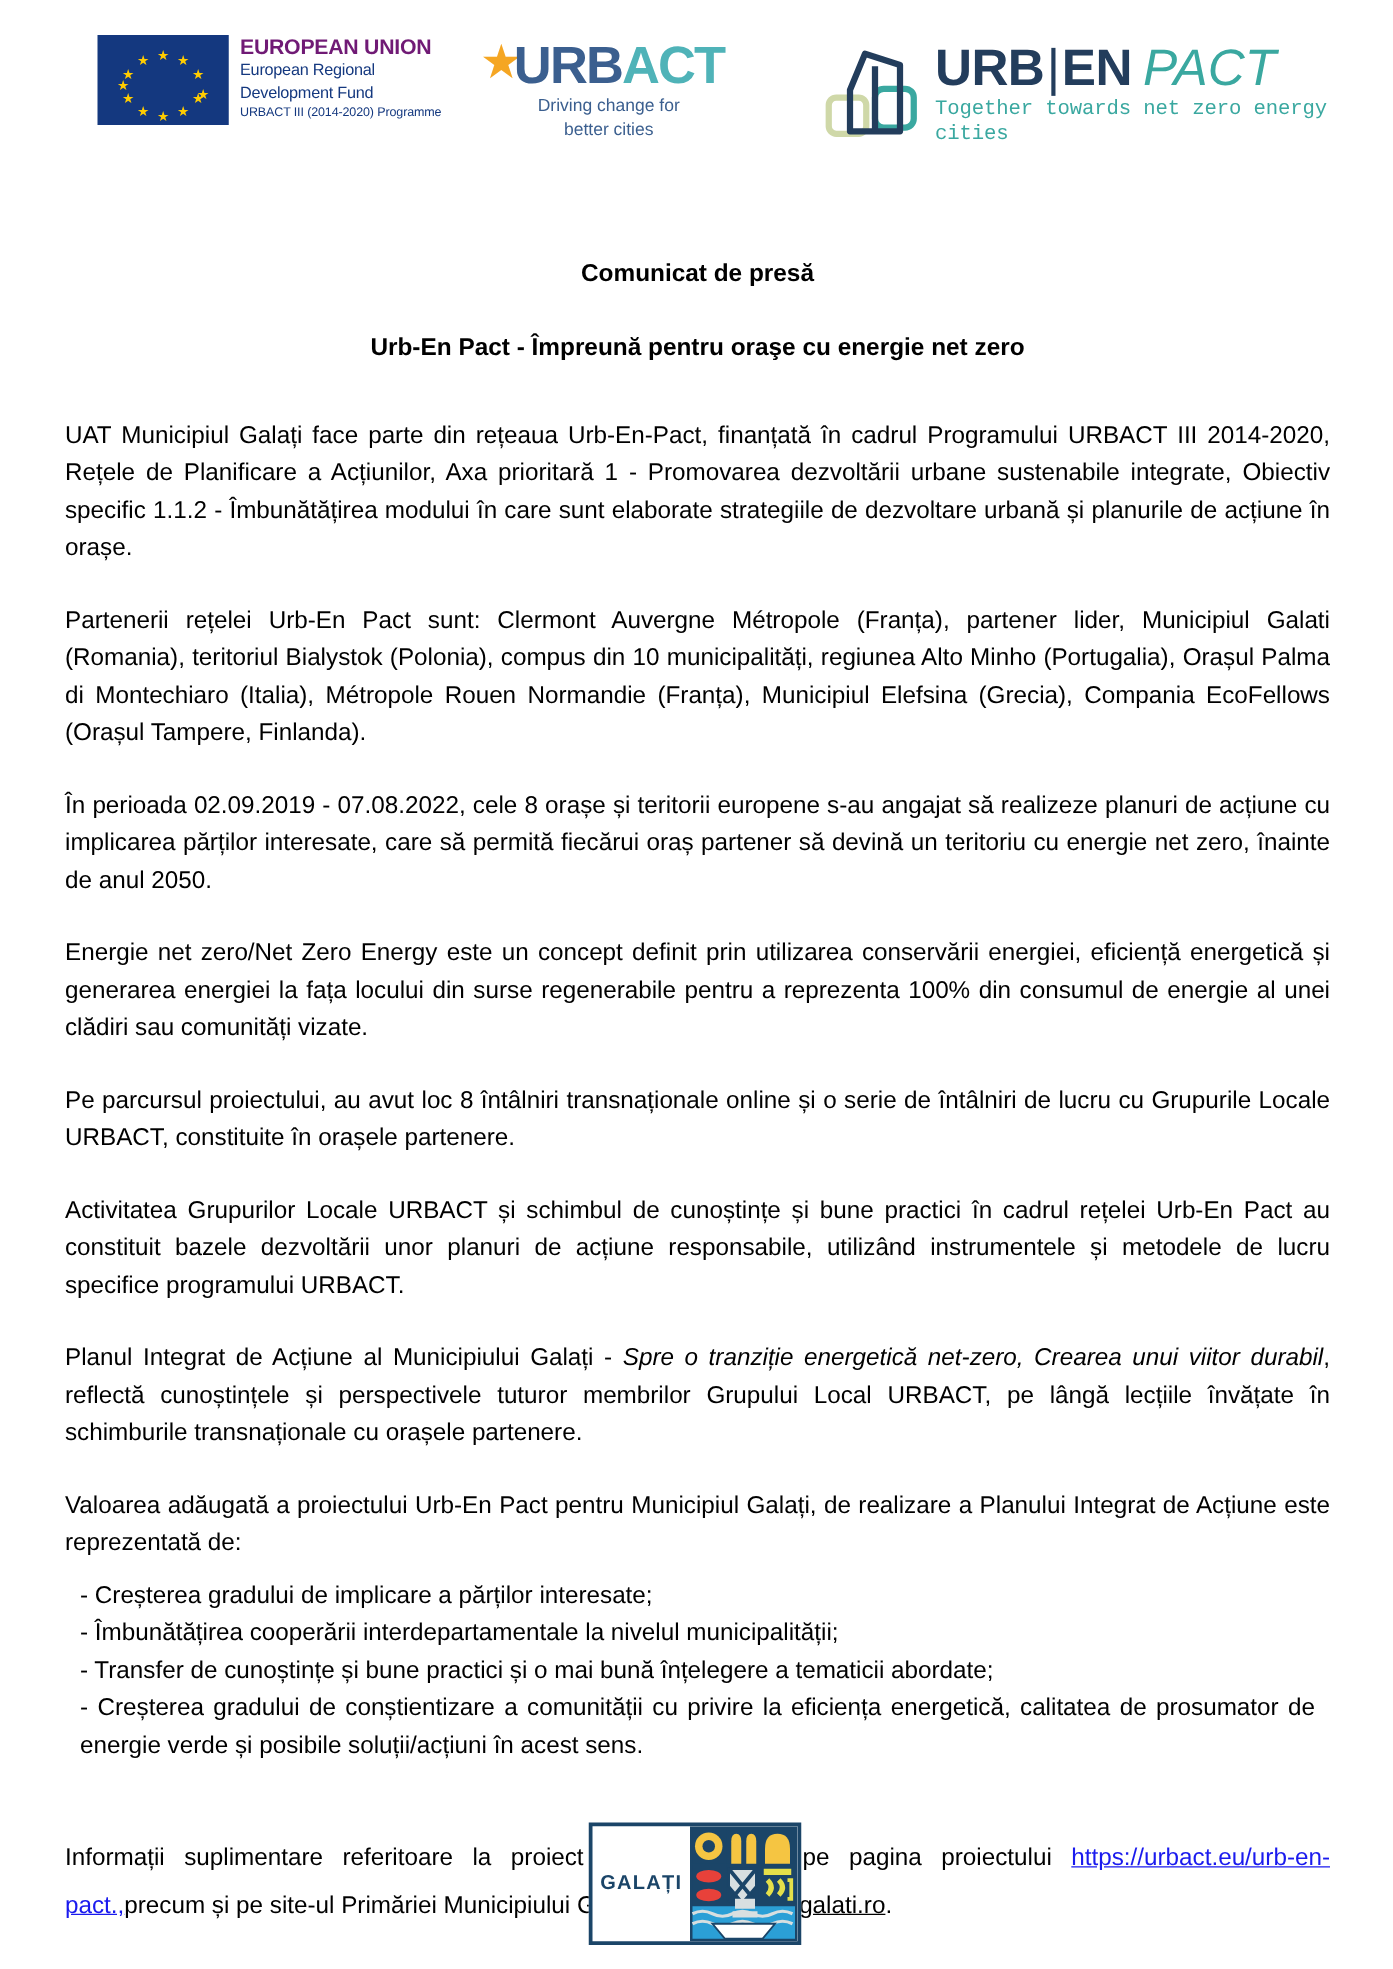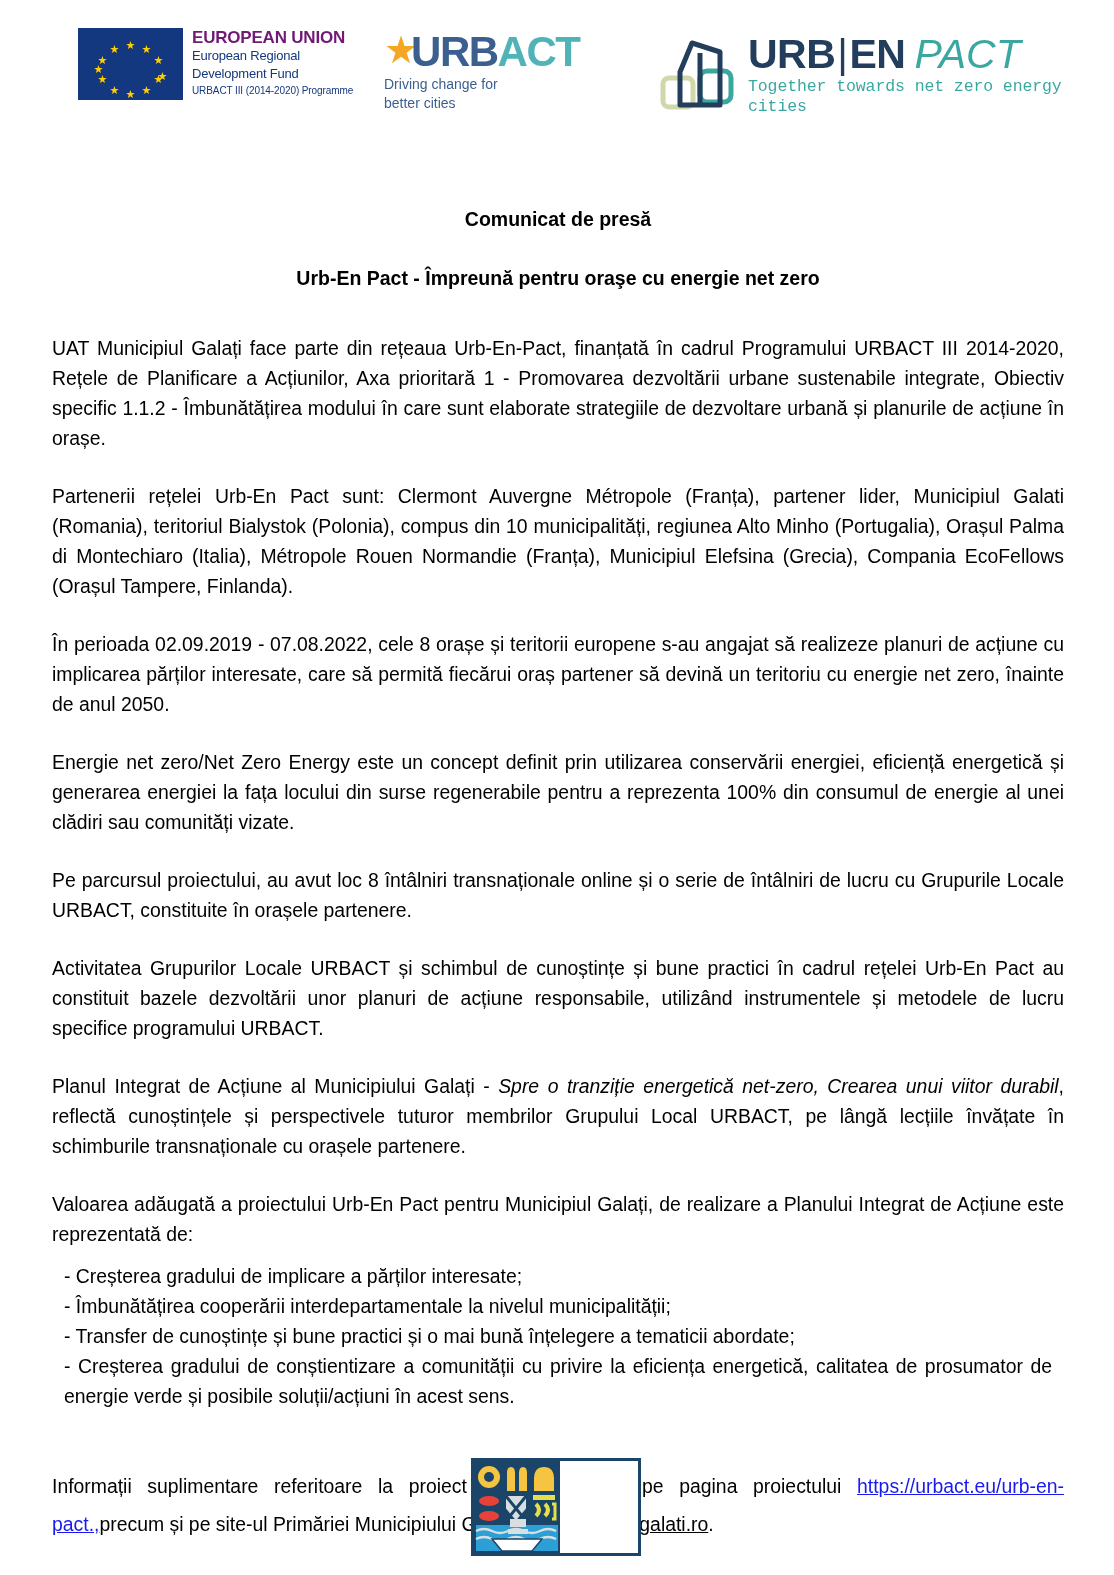--- a/index.html
+++ b/index.html
@@ -95,21 +95,21 @@
   .urbact-word {
     font-size: 42px;
     line-height: 44px;
     font-weight: bold;
     letter-spacing: -1.5px;
     text-align: center;
   }
   .urbact-word .urb { color: #3b5f8f; }
   .urbact-word .act { color: #4fb3b8; }
   .urbact-tag {
-    text-align: left;
+    text-align: center;
     color: #3b5f8f;
     font-size: 14px;
     line-height: 17px;
     padding-right: 4px;
     margin-top: 2px;
   }
 
   
   .urbenpact-logo {
     position: absolute;
@@ -321,20 +321,23 @@
     <p class="bline">- Îmbunătățirea cooperării interdepartamentale la nivelul municipalității;</p>
     <p class="bline">- Transfer de cunoștințe și bune practici și o mai bună înțelegere a tematicii abordate;</p>
     <p class="bline wrap">- Creșterea gradului de conștientizare a comunității cu privire la eficiența energetică, calitatea de prosumator de energie verde și posibile soluții/acțiuni în acest sens.</p>
   </div>
 
   <p class="contact"><span>Informații suplimentare referitoare la proiect sunt disponibile pe pagina proiectului </span><a class="link" href="#">https://urbact.eu/urb-en-pact.,</a><span>precum și pe site-ul Primăriei Municipiului Galați, </span><a class="link black" href="#">www.primariagalati.ro</a><span>.</span></p>
 
 </div>
 
 <div class="footer-logo">
+  <div class="fl-left">
+    <span>GALAȚI</span>
+  </div>
   <div class="fl-right">
     <svg width="86" height="92" viewBox="0 0 86 92">
       <rect x="0" y="0" width="86" height="92" fill="#1b4568"></rect>
 
       <rect x="2" y="2" width="26" height="28" fill="#1b4568"></rect>
       <circle cx="15" cy="16" r="11" fill="#f5c542"></circle>
       <circle cx="15" cy="16" r="5" fill="#1b4568"></circle>
 
       <rect x="29" y="2" width="26" height="28" fill="#1b4568"></rect>
       <path d="M33 30 L33 12 Q33 6 37 6 Q41 6 41 12 L41 30 Z" fill="#f5c542"></path>

